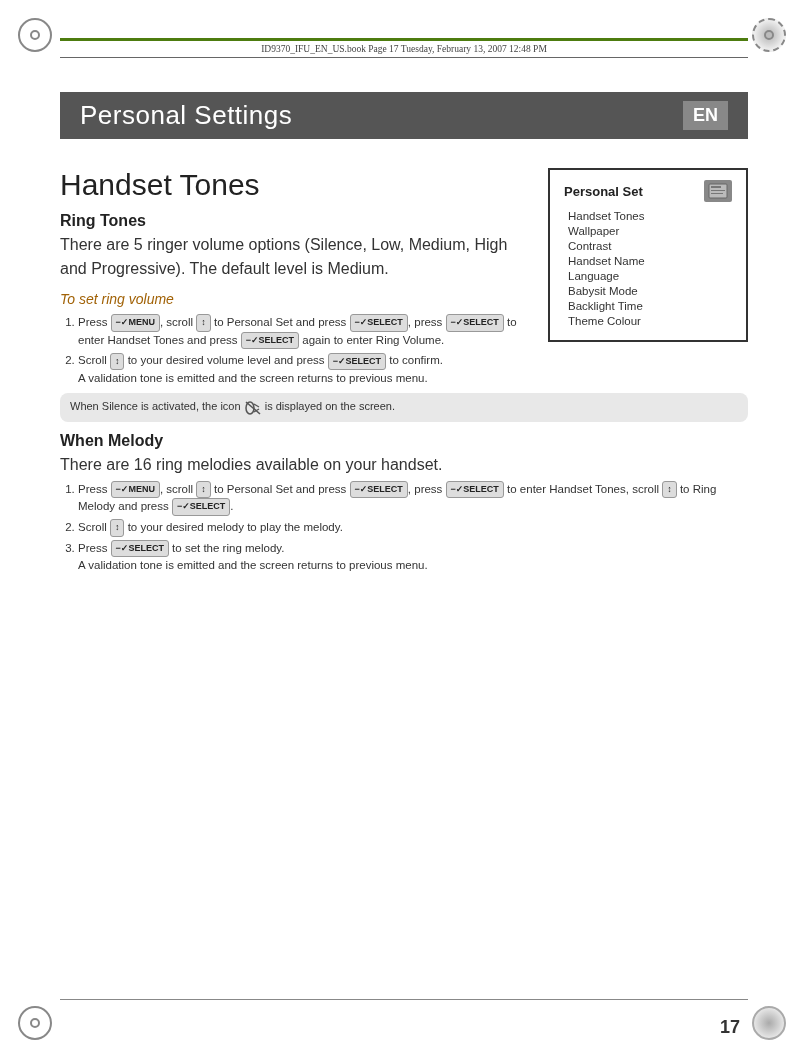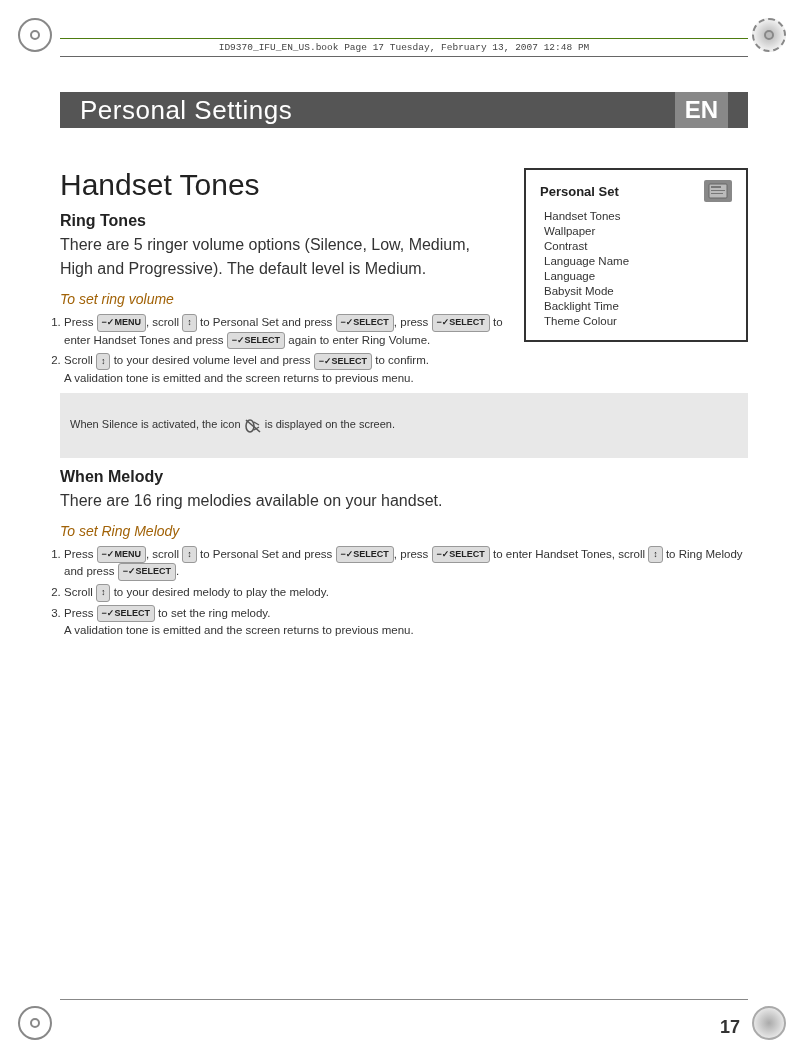--- a/index.html
+++ b/index.html
@@ -52,68 +52,68 @@
     }
 
     
     .file-info-bar {
       position: absolute;
       top: 38px;
       left: 60px;
       right: 60px;
       font-size: 9.5px;
       color: #444;
-      font-family: Liberation Mono, monospace;
+      font-family: Liberation Serif, serif;
       text-align: center;
-      border-top: 1px solid #4d7c0f;
+      border-top: 3px solid #4d7c0f;
       border-bottom: 1px solid #666;
       padding: 3px 0;
     }
 
     
     .header-band {
       position: absolute;
       top: 92px;
       left: 60px;
       right: 60px;
-      height: 36px;
+      height: 47px;
       background: #555;
       display: flex;
       align-items: center;
       justify-content: space-between;
       padding: 0 20px;
     }
     .header-title {
       color: #fff;
       font-size: 26px;
       font-weight: 300;
       letter-spacing: 0.5px;
     }
     .en-badge {
       background: #888;
       color: #fff;
-      font-size: 24px;
+      font-size: 18px;
       font-weight: bold;
       padding: 4px 10px;
       min-width: 44px;
       text-align: center;
     }
 
     
     .main-content {
       position: absolute;
       top: 160px;
       left: 60px;
       right: 60px;
     }
 
     
     .menu-box {
       float: right;
-      width: 224px;
+      width: 200px;
       border: 2px solid #333;
       padding: 10px 14px 12px 14px;
       margin-left: 20px;
       margin-top: 8px;
       background: #fff;
     }
     .menu-box-header {
       display: flex;
       align-items: center;
       justify-content: space-between;
@@ -172,21 +172,21 @@
     }
 
     p {
       font-size: 16px;
       line-height: 1.5;
       color: #333;
       margin-bottom: 4px;
     }
 
     ol {
-      margin-left: 4px;
+      margin-left: 18px;
       margin-bottom: 6px;
     }
     ol li {
       font-size: 11.5px;
       line-height: 1.5;
       color: #333;
       margin-bottom: 3px;
     }
 
     
@@ -200,22 +200,22 @@
       padding: 1px 4px;
       font-family: Arial, sans-serif;
       color: #222;
       vertical-align: middle;
       white-space: nowrap;
     }
 
     
     .note-box {
       background: #e8e8e8;
-      border-radius: 0;
-      padding: 24px 10px;
+      border-radius: 8px;
+      padding: 6px 10px;
       margin: 6px 0;
       font-size: 11px;
       line-height: 1.45;
       color: #333;
     }
     .warning-box {
       background: #e8e8e8;
       border-radius: 4px;
       padding: 6px 10px;
       margin: 6px 0;
@@ -293,21 +293,21 @@
           <rect x="3" y="3" width="10" height="2" fill="#777"></rect>
           <rect x="3" y="7" width="14" height="1" fill="#777"></rect>
           <rect x="3" y="10" width="12" height="1" fill="#777"></rect>
         </svg>
       </div>
     </div>
     <ul class="menu-items">
       <li>Handset Tones</li>
       <li>Wallpaper</li>
       <li>Contrast</li>
-      <li>Language Name</li>
+      <li>Handset Name</li>
       <li>Language</li>
       <li>Babysit Mode</li>
       <li>Backlight Time</li>
       <li>Theme Colour</li>
     </ul>
   </div>
 
   <h1 class="section-title">Handset Tones</h1>
 
   <h2 class="sub-section-title">Ring Tones</h2>
@@ -333,21 +333,20 @@
       <line x1="10" y1="12" x2="15" y2="9" stroke="#555" stroke-width="1.2"></line>
       <line x1="2" y1="2" x2="16" y2="14" stroke="#555" stroke-width="1.5"></line>
     </svg>
     is displayed on the screen.
   </div>
 
 
   <h2 class="sub-section-title">When Melody</h2>
   <p>There are 16 ring melodies available on your handset.</p>
 
-  <p class="to-set-title">To set Ring Melody</p>
 
   <ol>
     <li>
       Press <span class="btn-icon">−✓MENU</span>, scroll <span class="btn-icon">↕</span> to Personal Set and press <span class="btn-icon">−✓SELECT</span>, press <span class="btn-icon">−✓SELECT</span> to enter Handset Tones, scroll <span class="btn-icon">↕</span> to Ring Melody and press <span class="btn-icon">−✓SELECT</span>.
     </li>
     <li>
       Scroll <span class="btn-icon">↕</span> to your desired melody to play the melody.
     </li>
     <li>
       Press <span class="btn-icon">−✓SELECT</span> to set the ring melody.<br>

